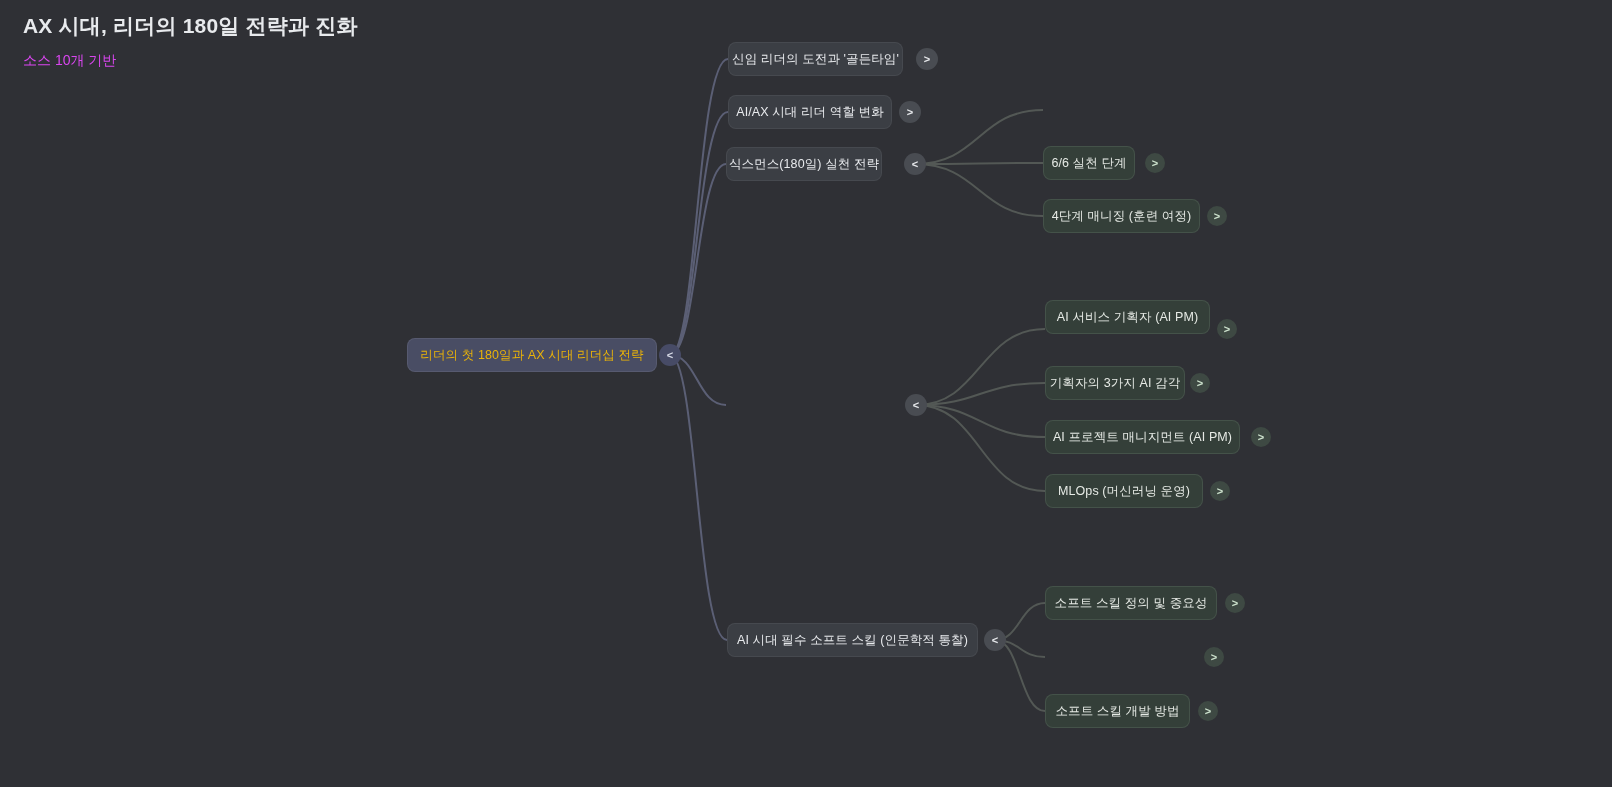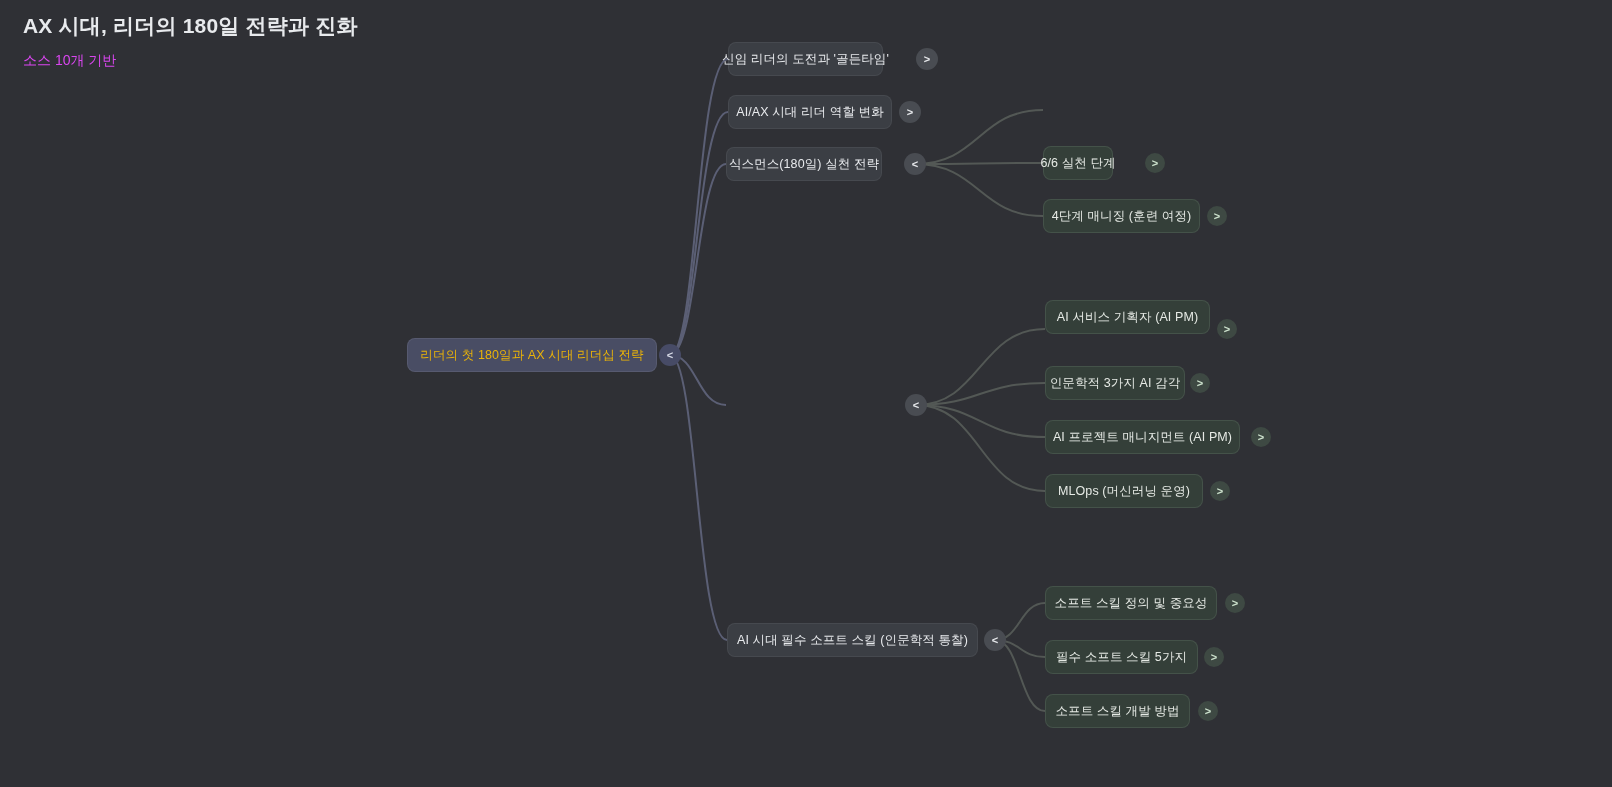--- a/index.html
+++ b/index.html
@@ -81,55 +81,54 @@
   </svg>
 
   <div class="hdr">
     <h1>AX 시대, 리더의 180일 전략과 진화</h1>
     <div class="sub">소스 10개 기반</div>
   </div>
 
   <div class="node root" style="left:407px;top:338px;width:250px">리더의 첫 180일과 AX 시대 리더십 전략</div>
   <button class="toggle t-root" style="left:659px;top:344px">&lt;</button>
 
-  <div class="node lv1" style="left:728px;top:42px;width:155px">신임 리더의 도전과 '골든타임'</div>
+  <div class="node lv1" style="left:728px;top:42px;width:175px">신임 리더의 도전과 '골든타임'</div>
   <button class="toggle t-gray" style="left:916px;top:48px">&gt;</button>
 
   <div class="node lv1" style="left:728px;top:95px;width:164px">AI/AX 시대 리더 역할 변화</div>
   <button class="toggle t-gray" style="left:899px;top:101px">&gt;</button>
 
   <div class="node lv1" style="left:726px;top:147px;width:156px">식스먼스(180일) 실천 전략</div>
   <button class="toggle t-gray" style="left:904px;top:153px">&lt;</button>
 
   <button class="toggle t-gray" style="left:905px;top:394px">&lt;</button>
 
   <div class="node lv1" style="left:727px;top:623px;width:251px">AI 시대 필수 소프트 스킬 (인문학적 통찰)</div>
   <button class="toggle t-gray" style="left:984px;top:629px">&lt;</button>
 
 
-  <div class="node lv2" style="left:1043px;top:146px;width:70px">6/6 실천 단계</div>
+  <div class="node lv2" style="left:1043px;top:146px;width:92px">6/6 실천 단계</div>
   <button class="toggle t-green" style="left:1145px;top:153px">&gt;</button>
 
   <div class="node lv2" style="left:1043px;top:199px;width:157px">4단계 매니징 (훈련 여정)</div>
   <button class="toggle t-green" style="left:1207px;top:206px">&gt;</button>
 
   <div class="node lv2" style="left:1045px;top:300px;width:165px">AI 서비스 기획자 (AI PM)</div>
   <button class="toggle t-green" style="left:1217px;top:319px">&gt;</button>
 
-  <div class="node lv2" style="left:1045px;top:366px;width:140px">인문학적 3가지 AI 감각</div>
+  <div class="node lv2" style="left:1045px;top:366px;width:140px">기획자의 3가지 AI 감각</div>
   <button class="toggle t-green" style="left:1190px;top:373px">&gt;</button>
 
   <div class="node lv2" style="left:1045px;top:420px;width:195px">AI 프로젝트 매니지먼트 (AI PM)</div>
   <button class="toggle t-green" style="left:1251px;top:427px">&gt;</button>
 
   <div class="node lv2" style="left:1045px;top:474px;width:158px">MLOps (머신러닝 운영)</div>
   <button class="toggle t-green" style="left:1210px;top:481px">&gt;</button>
 
   <div class="node lv2" style="left:1045px;top:586px;width:172px">소프트 스킬 정의 및 중요성</div>
   <button class="toggle t-green" style="left:1225px;top:593px">&gt;</button>
 
-  <div class="node lv2" style="left:1045px;top:640px;width:153px">필수 소프트 스킬 5가지</div>
   <button class="toggle t-green" style="left:1204px;top:647px">&gt;</button>
 
   <div class="node lv2" style="left:1045px;top:694px;width:145px">소프트 스킬 개발 방법</div>
   <button class="toggle t-green" style="left:1198px;top:701px">&gt;</button>
 
 </div>
 
 </body></html>

